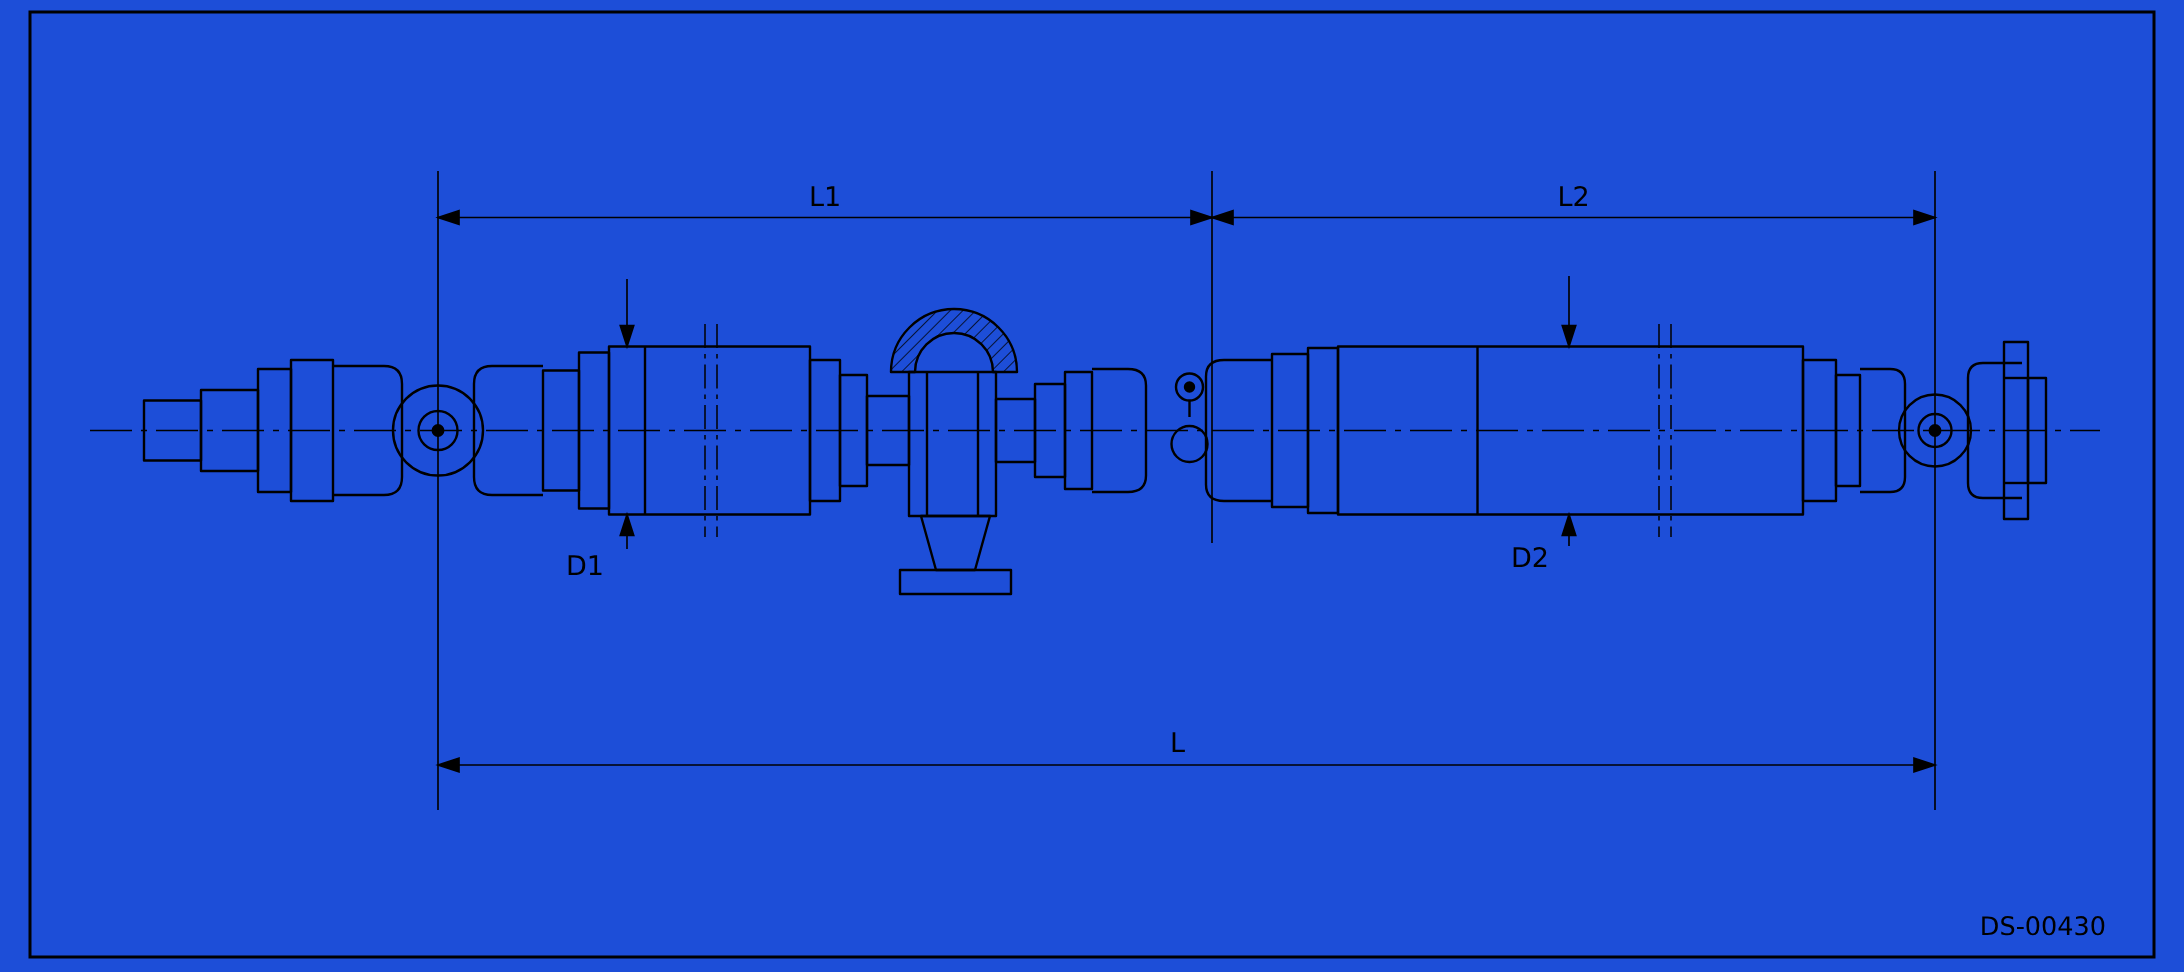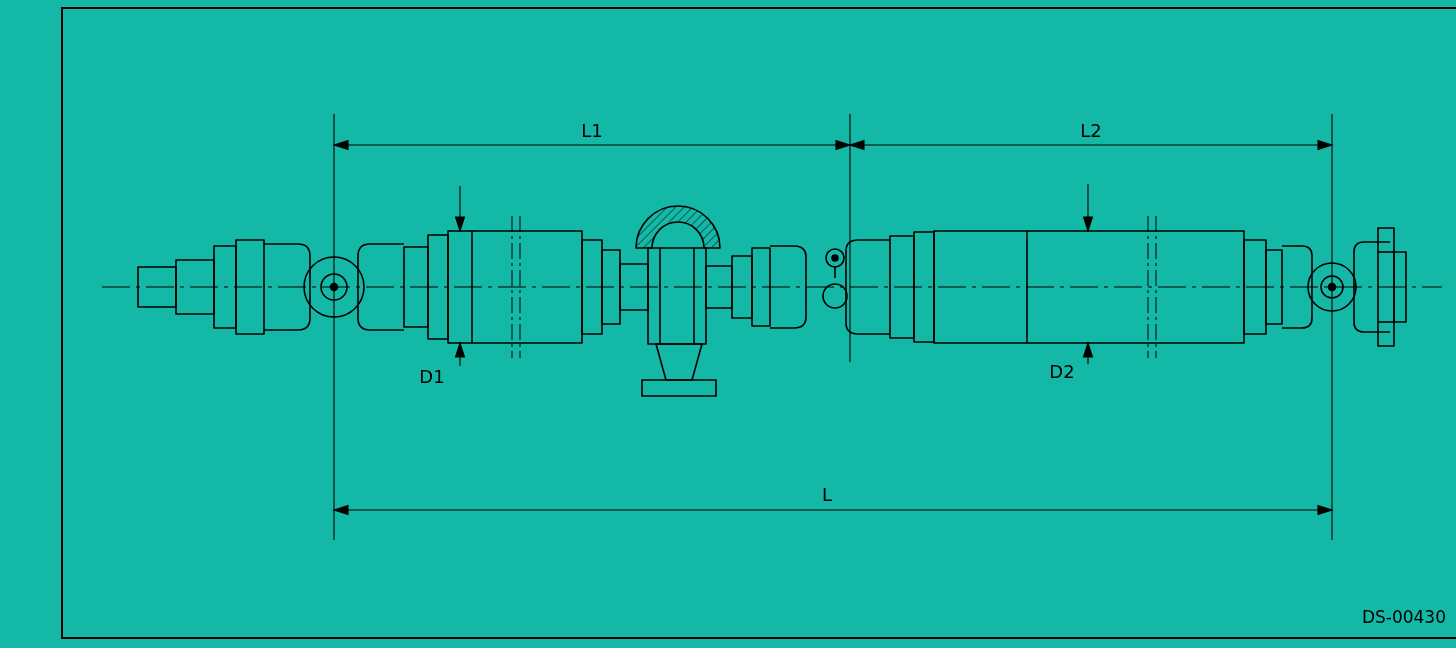--- a/index.html
+++ b/index.html
@@ -1,18 +1,18 @@
 <!DOCTYPE html>
 <html><head>
 <meta charset="utf-8">
 <style>
   *{box-sizing:border-box;}
   html,body{margin:0;padding:0;background:#ffffff;}
   body{width:1456px;height:648px;overflow:hidden;}
-  .page{position:relative;width:1456px;height:648px;background:#14b8a6;padding-left:42px;}
+  .page{position:relative;width:1456px;height:648px;background:#1d4ed8;}
   .diagram-svg{display:block;width:1456px;height:648px;}
   .dim-label{
     font-family:"DejaVu Sans","Liberation Sans",sans-serif;
     font-size:18px;fill:#000000;
   }
   .fig-id{
     font-family:"DejaVu Sans","Liberation Sans",sans-serif;
     font-size:17px;fill:#000000;
   }
 </style>

